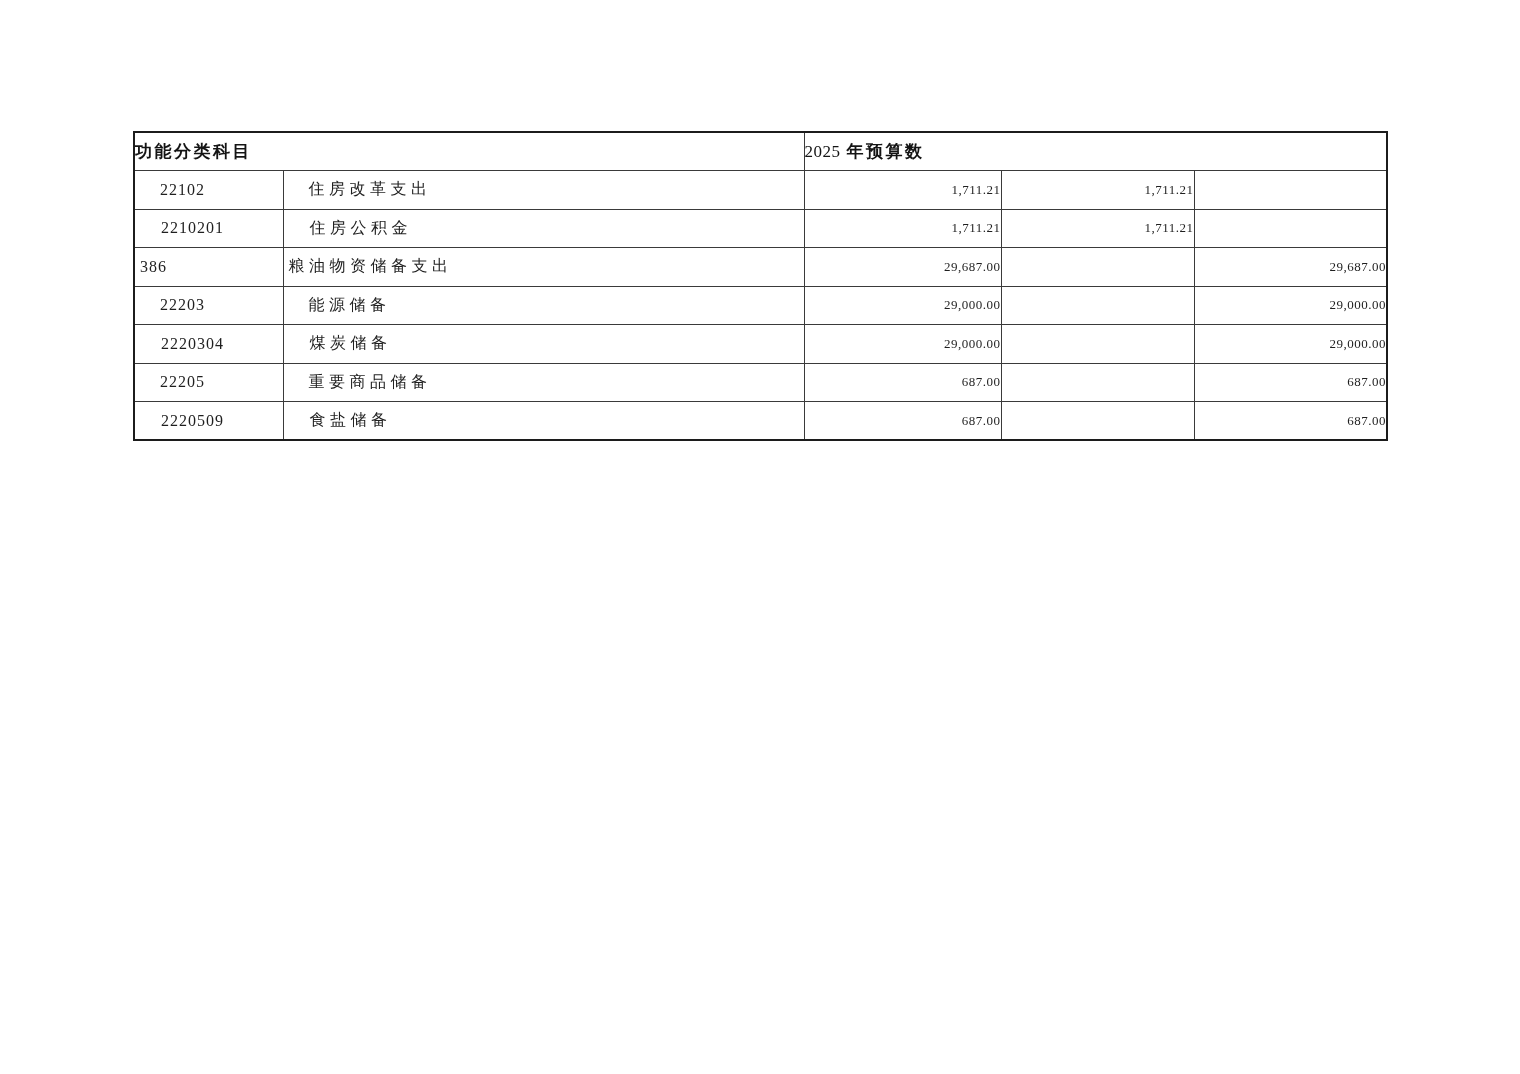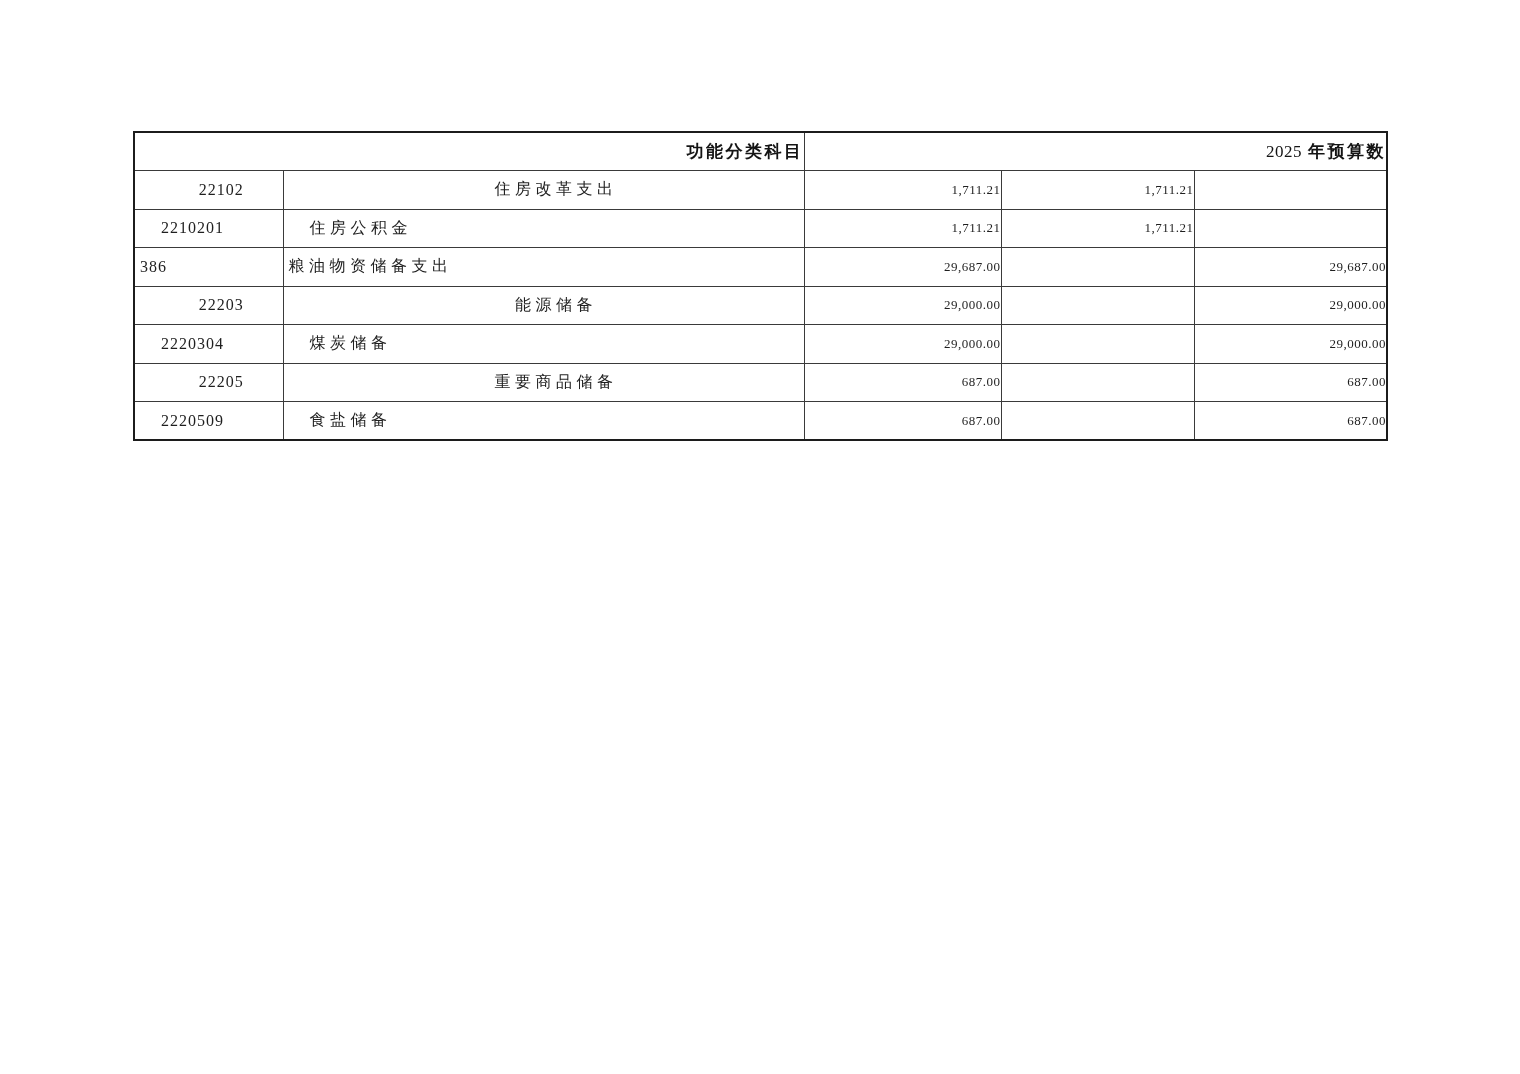--- a/index.html
+++ b/index.html
@@ -34,21 +34,21 @@
   table.budget {
     border: 2px solid #1c1c1c;
   }
   tr.hrow, tr.drow { height: 38.5px; }
 
   
   .hcell {
     font-family: "Liberation Sans", "DejaVu Sans", sans-serif;
     font-weight: bold;
     font-size: 17px;
-    text-align: right;
+    text-align: left;
     letter-spacing: 2.5px;
     color: #141414;
   }
   tr.hrow2 td { border-bottom: 2px solid #1c1c1c; }
   .year-num {
     font-family: "Liberation Serif", "DejaVu Serif", serif;
     font-weight: normal;
     letter-spacing: 0.5px;
     margin-right: 6px;
   }
@@ -64,21 +64,21 @@
     letter-spacing: 4.5px;
     text-align: left;
   }
   td.num {
     font-size: 13px;
     letter-spacing: 0.5px;
     text-align: right;
     padding-right: 9px;
   }
   td.code[data-level="0"], td.name[data-level="0"] { padding-left: 5px; }
-  td.code[data-level="1"], td.name[data-level="1"] { padding-left: 25px; text-align: center; }
+  td.code[data-level="1"], td.name[data-level="1"] { padding-left: 25px; }
   td.code[data-level="2"], td.name[data-level="2"] { padding-left: 26px; }
 </style>
 </head>
 <body>
 
 <table class="budget">
   <colgroup>
     <col style="width:149px">
     <col style="width:521px">
     <col style="width:197px">

